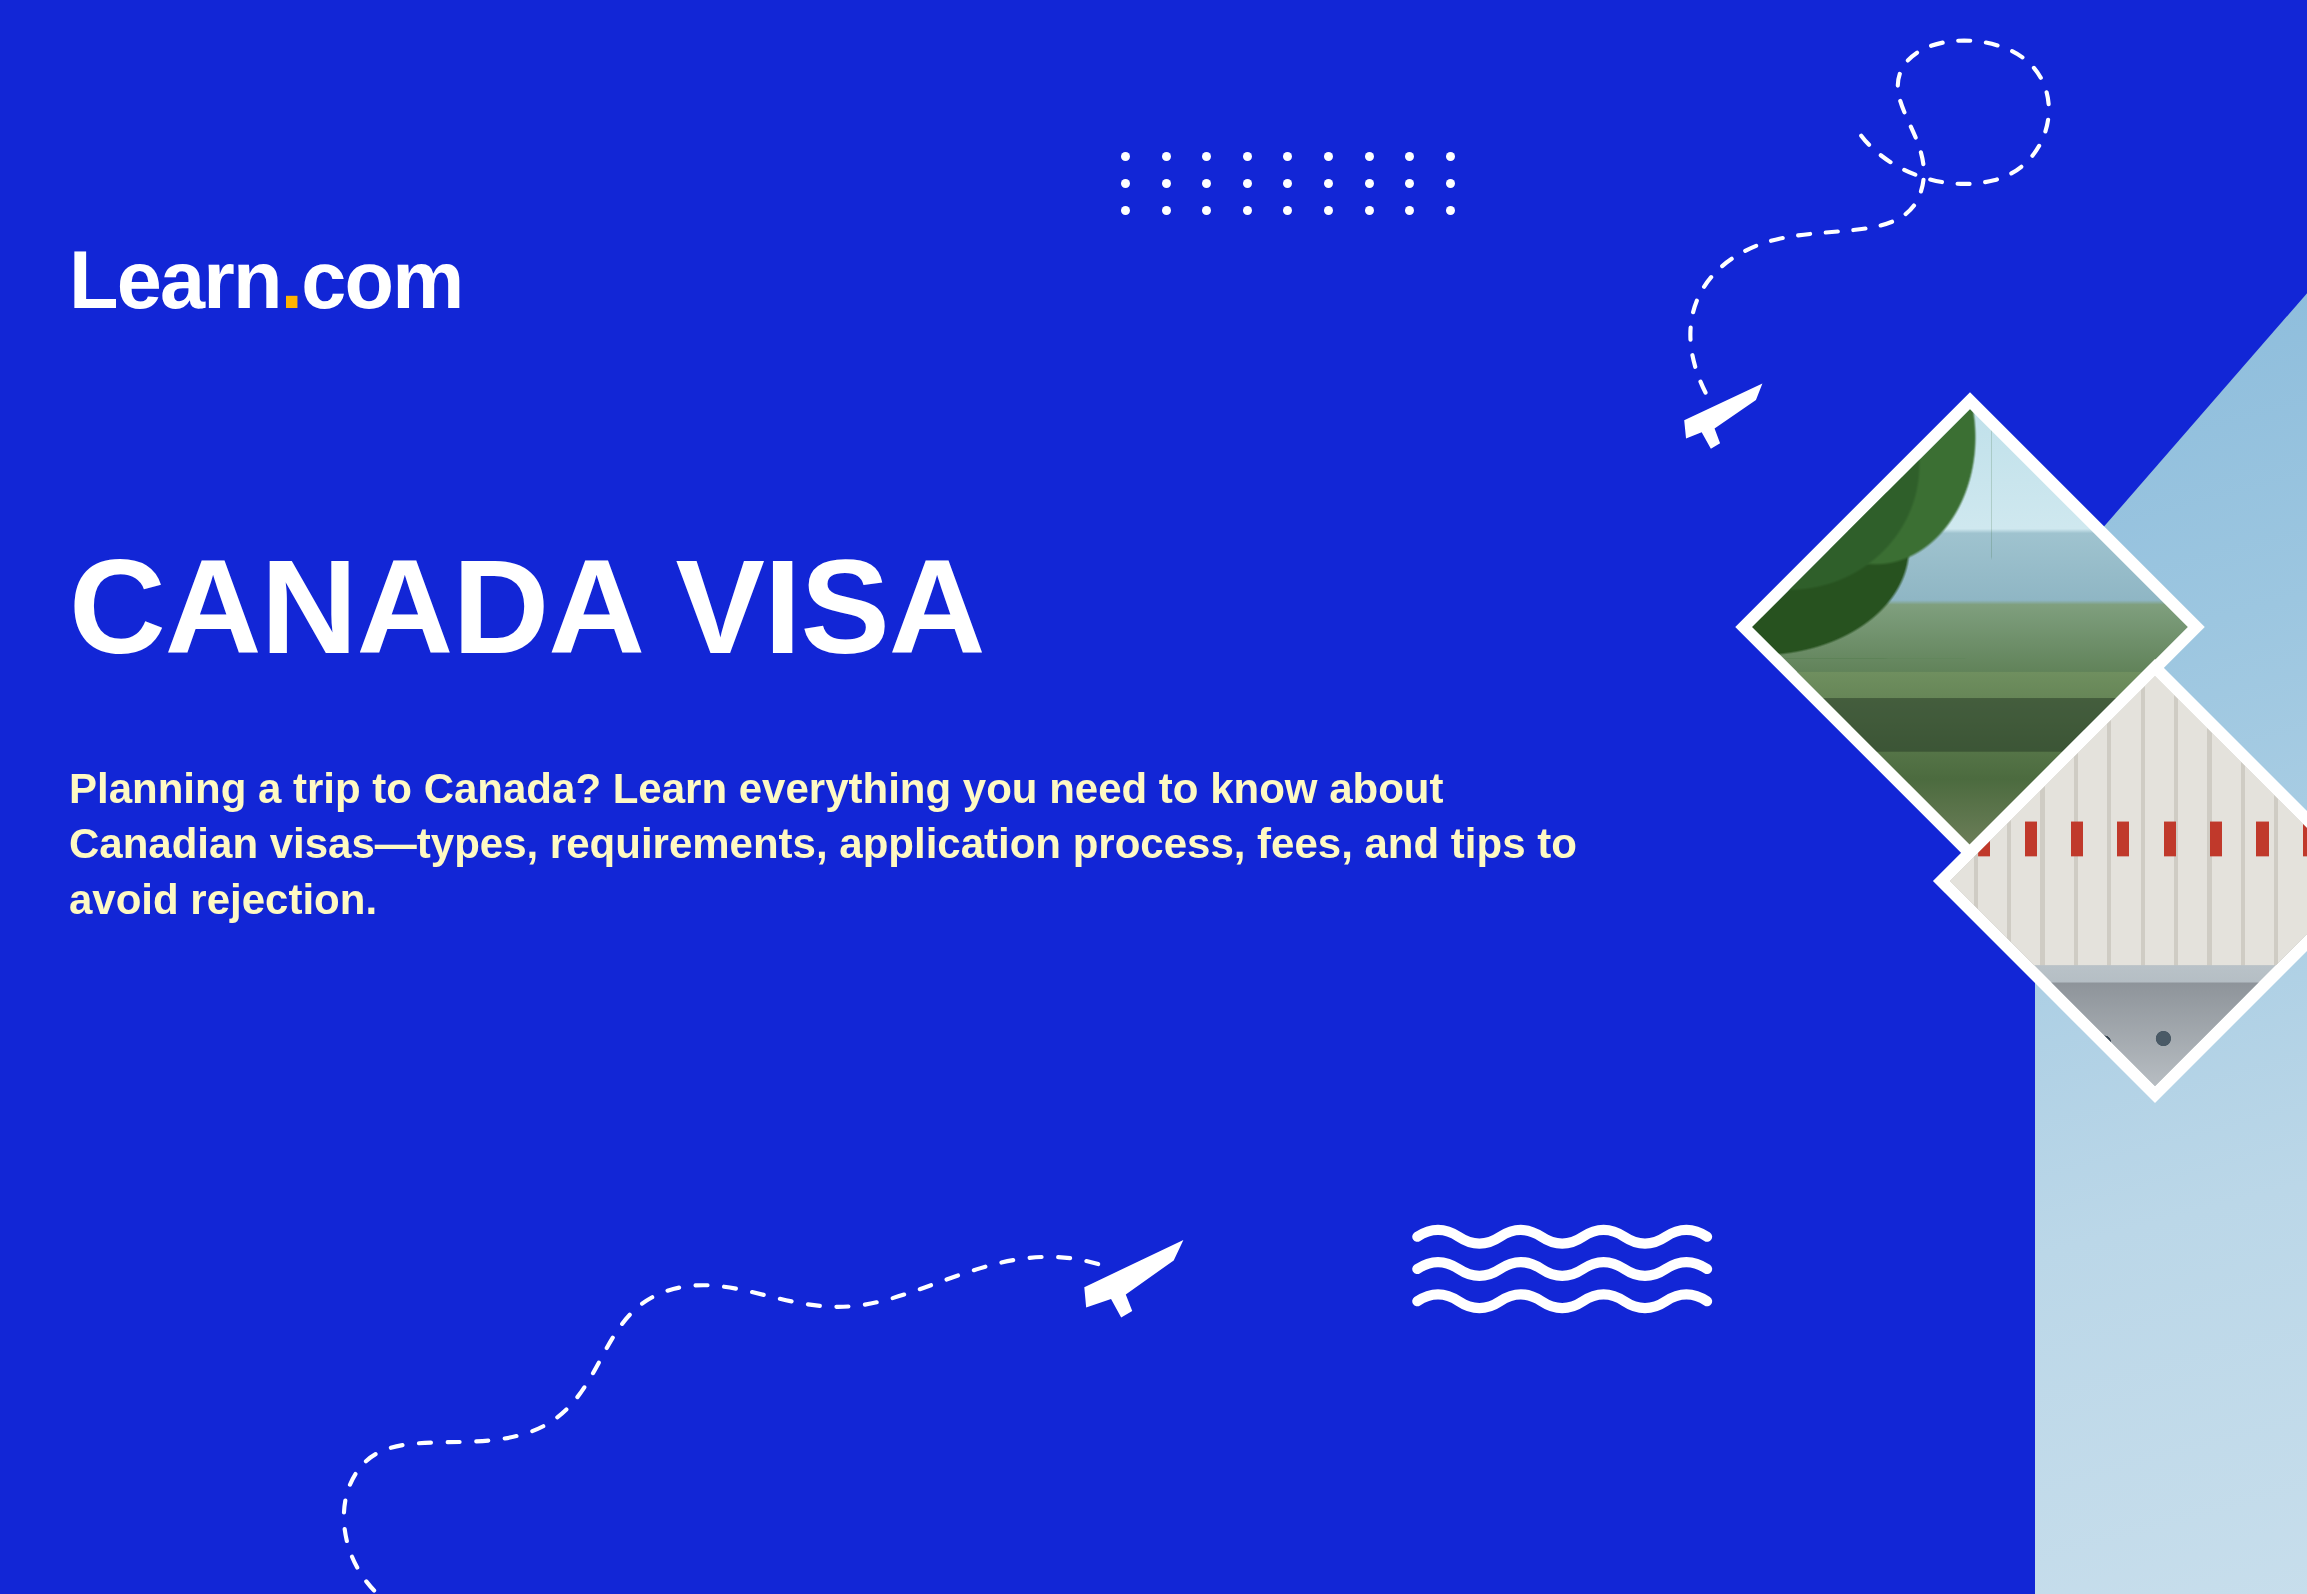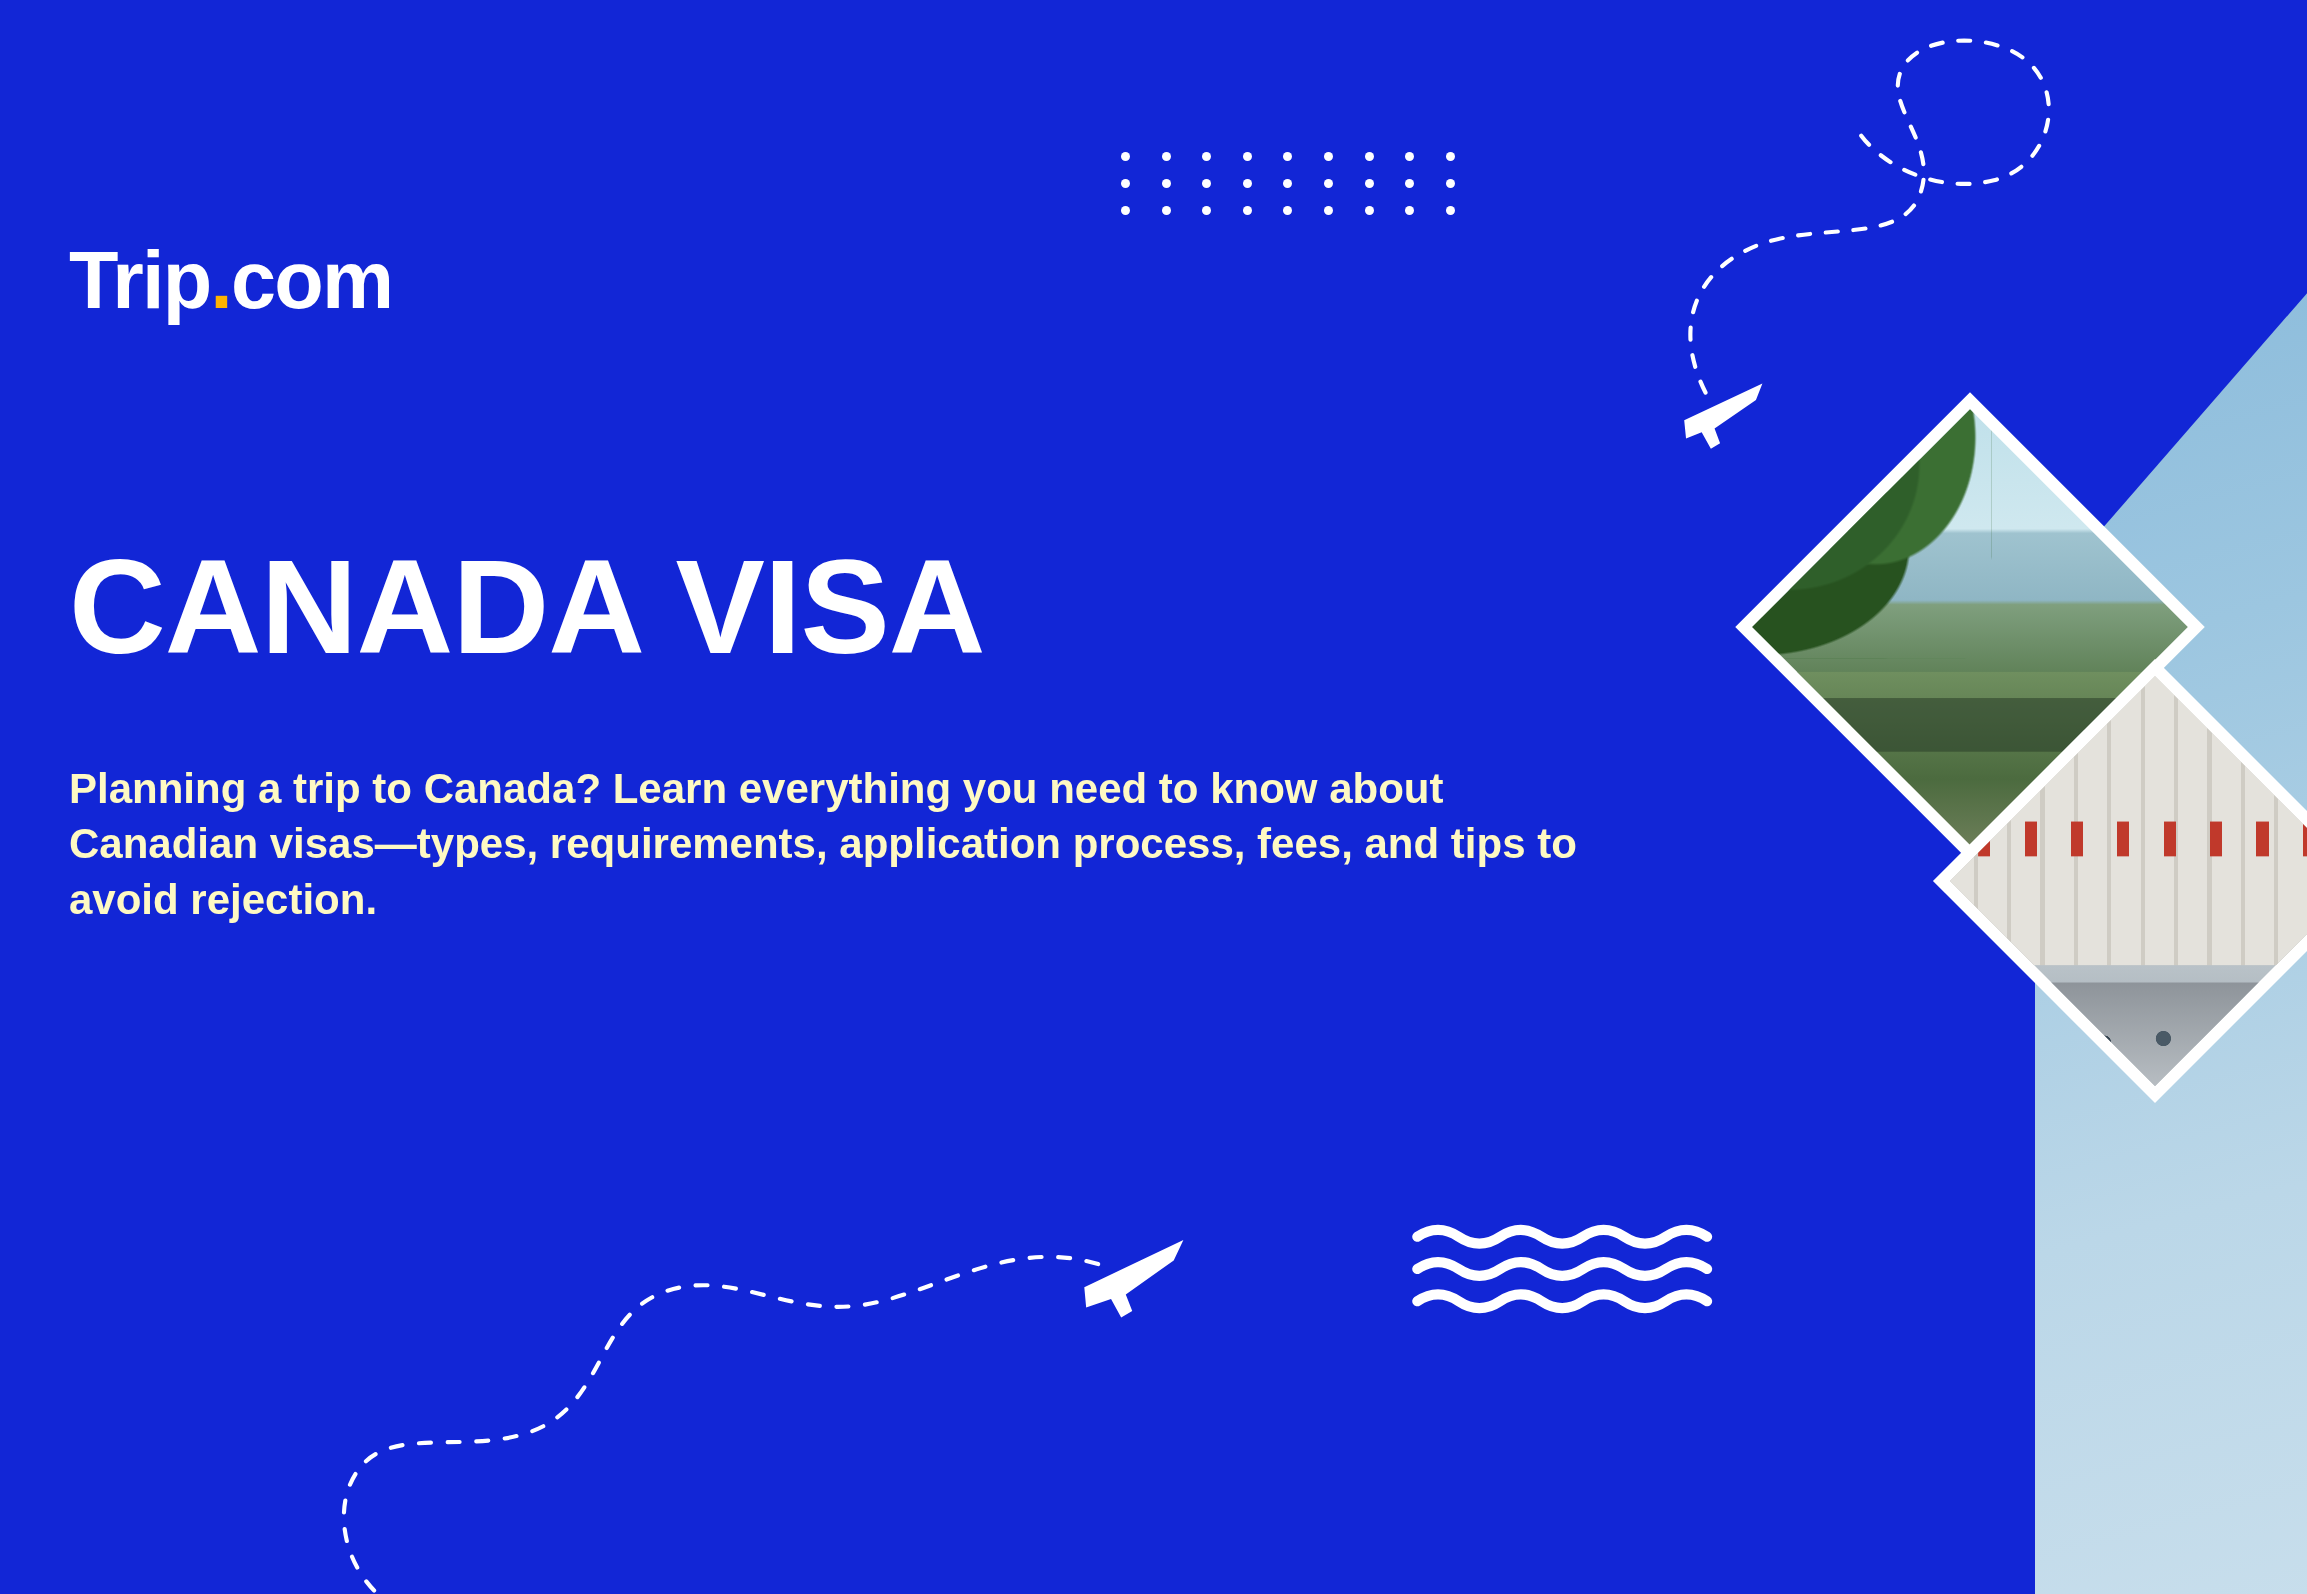--- a/index.html
+++ b/index.html
@@ -221,21 +221,21 @@
   </svg>
 
   <svg class="waves" viewBox="0 0 760 200">
     <path d="M10 30 q 45 -30 90 0 t 90 0 t 90 0 t 90 0 t 90 0 t 90 0 t 90 0" fill="none" stroke="#ffffff" stroke-width="22" stroke-linecap="round"></path>
     <path d="M10 100 q 45 -30 90 0 t 90 0 t 90 0 t 90 0 t 90 0 t 90 0 t 90 0" fill="none" stroke="#ffffff" stroke-width="22" stroke-linecap="round"></path>
     <path d="M10 170 q 45 -30 90 0 t 90 0 t 90 0 t 90 0 t 90 0 t 90 0 t 90 0" fill="none" stroke="#ffffff" stroke-width="22" stroke-linecap="round"></path>
   </svg>
 
   
   <div class="logo">
-    <span>Trip</span><span class="dot">.</span><span>com</span>
+    <span>Learn</span><span class="dot">.</span><span>com</span>
   </div>
 
   <h1 class="headline">CANADA VISA</h1>
 
   <p class="subtext">Planning a trip to Canada? Learn everything you need to know about Canadian visas—types, requirements, application process, fees, and tips to avoid rejection.</p>
 
 </div>
 
 
 </body></html>

